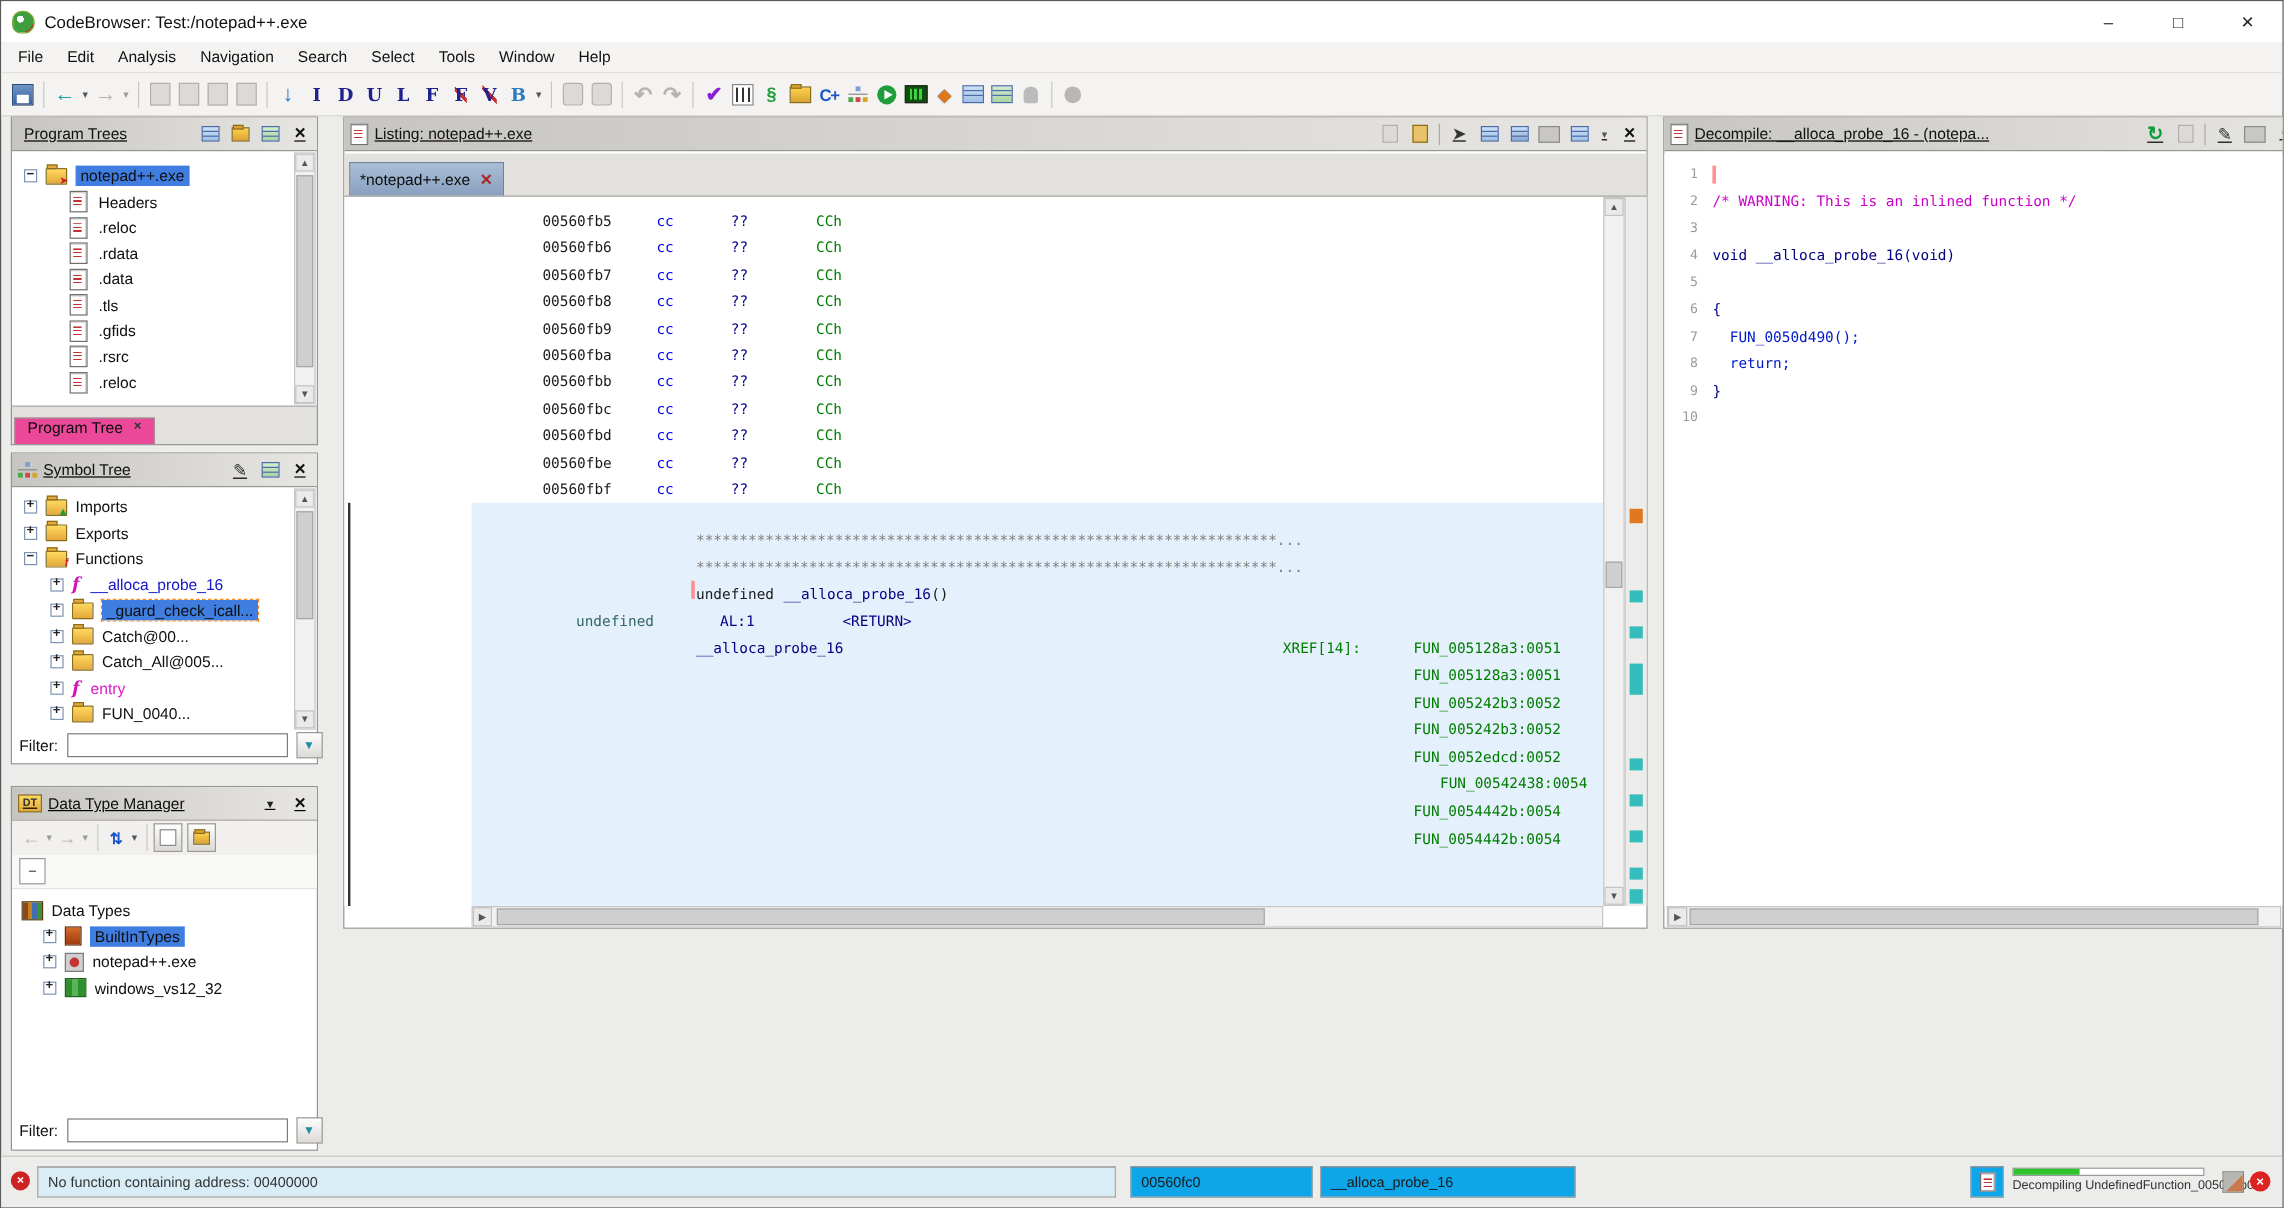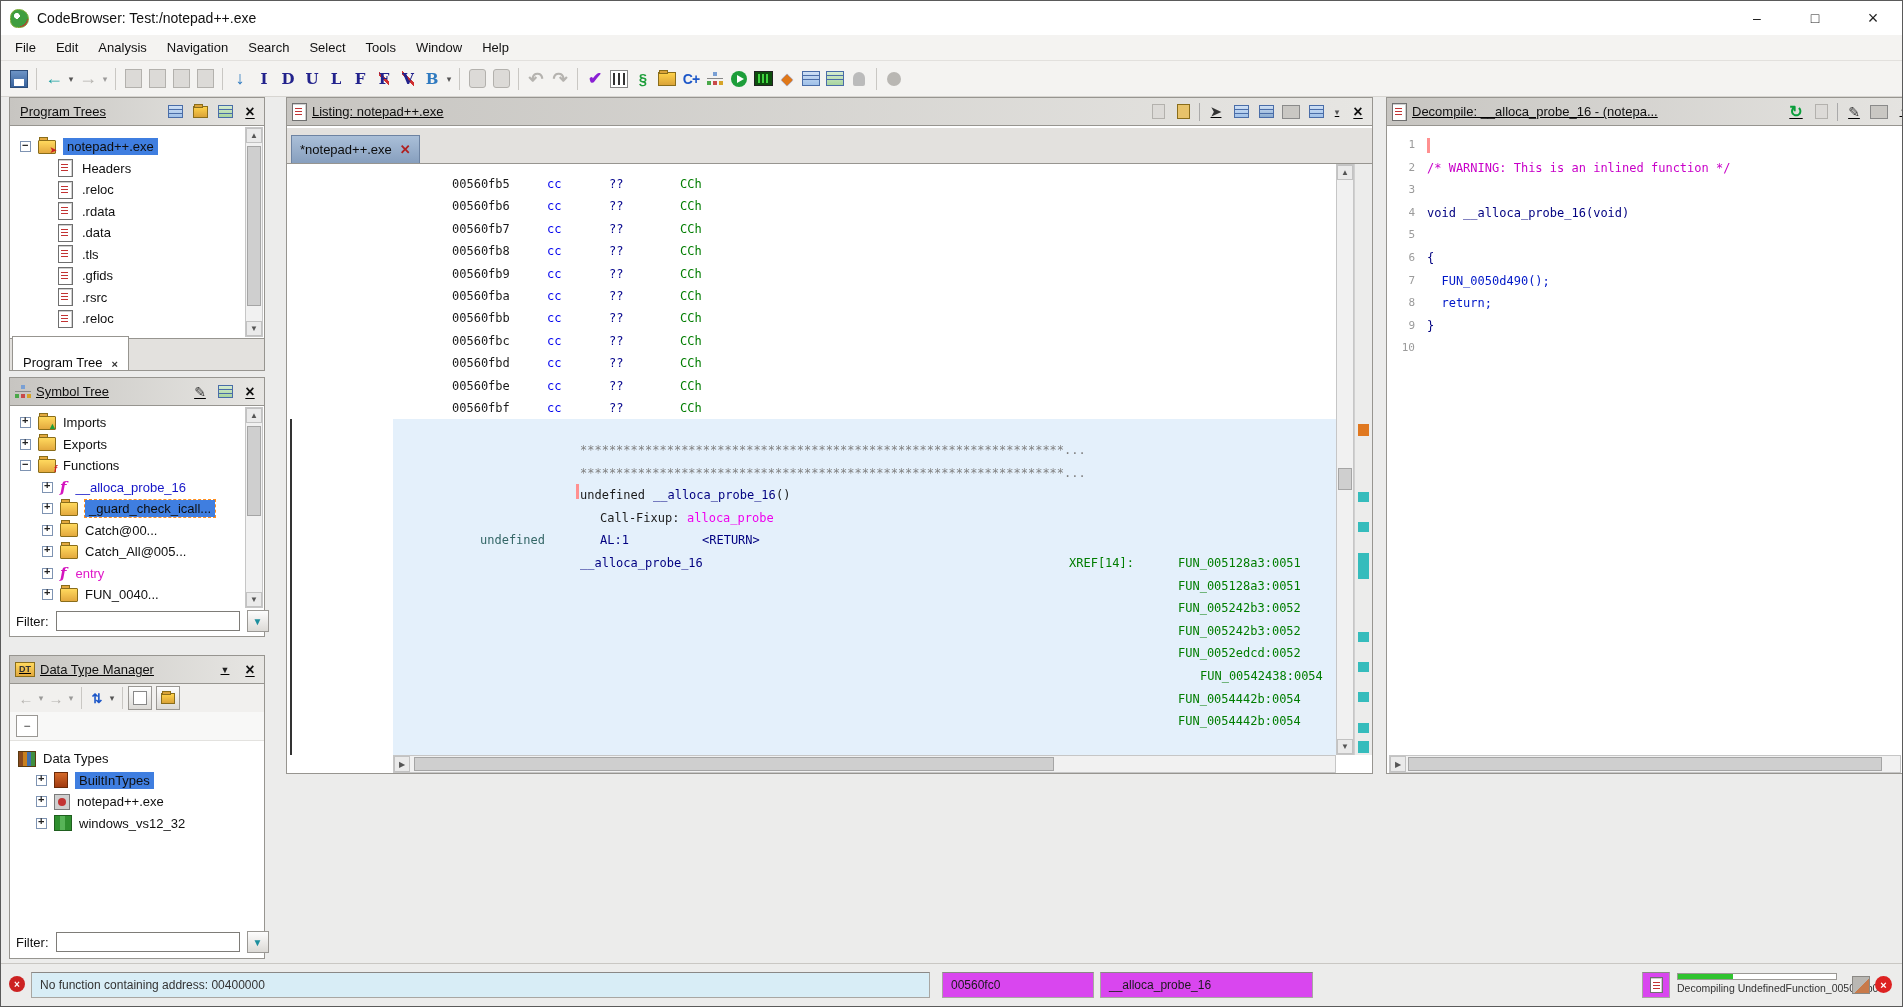--- a/index.html
+++ b/index.html
@@ -94,41 +94,41 @@
   .hsb .sarr{width:16px;height:100%;top:0;}
   
   .frow{position:absolute;display:flex;align-items:center;font-size:13px;color:#111;}
   .finput{height:20px;background:#fff;border:1px solid #7e7c78;margin:0 7px;flex:1;font:13px "Liberation Sans",sans-serif;padding:0 3px;box-sizing:border-box;}
   .fbtn{width:20px;height:20px;border:1px solid #9a9894;background:linear-gradient(#fdfdfd,#dcdad6);display:flex;align-items:center;justify-content:center;flex:none;}
   .fbtn::before{content:"▼";font-size:10px;color:#1d8f9e;}
   
   .tabstrip{position:absolute;background:#e3e1de;border:1px solid #979590;border-top:none;box-sizing:border-box;display:flex;align-items:flex-end;}
   .tab-active-blue{height:28px;background:linear-gradient(#aabfd8,#879fbe);border:1px solid #6d83a2;border-bottom:none;display:flex;align-items:center;padding:0 8px;font-size:13px;color:#0c0c0c;box-sizing:border-box;}
   .tab-x-red{color:#b02020;font-weight:bold;margin-left:8px;font-size:13px;}
-  .tab-active-white{height:34px;background:#ffffff;border:1px solid #979590;border-bottom:none;display:flex;align-items:flex-end;padding:0 10px;font-size:13px;color:#0c0c0c;box-sizing:border-box;}
+  .tab-active-white{height:22px;background:#ec4899;border:1px solid #979590;border-bottom:none;display:flex;align-items:flex-start;padding:0 10px;font-size:13px;color:#0c0c0c;box-sizing:border-box;}
   .tab-x-gray{color:#333;font-weight:bold;margin-left:9px;font-size:11px;}
   
   .mono{font-family:"DejaVu Sans Mono",monospace;font-size:12px;}
   .lrow{height:22.4px;position:relative;}
   .lrow span{position:absolute;top:0;line-height:22.4px;}
   .c-addr{left:165px;color:#1a1a1a;} .c-bytes{left:260px;color:#0000ee;}
   .c-mn{left:322px;color:#00008b;} .c-op{left:393px;color:#007d00;}
   #fnblock{position:absolute;background:#e4f0fb;overflow:hidden;}
   .bline{height:22.6px;position:relative;line-height:22.6px;white-space:pre;font-family:"DejaVu Sans Mono",monospace;font-size:12px;}
   .bline span{position:absolute;top:0;}
   .gray{color:#7f7f7f;} .navy{color:#000080;} .green{color:#007d00;} .mag{color:#ee00ee;} .tealtxt{color:#336666;} .blk{color:#1a1a1a;}
   .caret{position:absolute;width:3px;height:15px;background:#ff9090;top:4px;}
   .dline{height:22.6px;display:flex;line-height:22.6px;white-space:pre;font-family:"DejaVu Sans Mono",monospace;font-size:12px;position:relative;}
   .dnum{width:24px;text-align:right;color:#9b9b9b;font-size:11px;flex:none;padding-right:12px;font-family:"DejaVu Sans Mono",monospace;}
   .cm{color:#c800c8;} .kw{color:#000080;} .call{color:#0018c8;}
   
   .mark{position:absolute;left:3px;width:11px;}
   
   #statusbar{left:0;top:962px;width:100%;height:45px;background:#ececeb;border-top:1px solid #c9c7c3;}
-  .sbox{position:absolute;top:8px;height:26px;border:1px solid #a8a6a2;border-top-color:#8a8886;background:#d946ef;display:flex;align-items:center;padding:0 8px;font-size:12px;color:#1a1a1a;box-sizing:border-box;white-space:nowrap;overflow:hidden;}
+  .sbox{position:absolute;top:8px;height:26px;border:1px solid #a8a6a2;border-top-color:#8a8886;background:#0ea5e9;display:flex;align-items:center;padding:0 8px;font-size:12px;color:#1a1a1a;box-sizing:border-box;white-space:nowrap;overflow:hidden;}
   .err-ic{position:absolute;left:8px;top:12px;width:16px;height:16px;border-radius:50%;background:#c22;display:flex;align-items:center;justify-content:center;color:#fff;font-size:10px;font-weight:bold;}
   .err-ic::before{content:"×";}
   .cancel-ic{position:absolute;width:17px;height:17px;border-radius:50%;background:#d22;color:#fff;display:flex;align-items:center;justify-content:center;font-size:11px;font-weight:bold;top:12px;}
   .cancel-ic::before{content:"×";}
   .broom-ic{position:absolute;width:16px;height:16px;top:12px;background:linear-gradient(135deg,#b9b7b3 0 55%,#c87a4a 55%);border:1px solid #8a8884;}
   .pbar{position:absolute;height:7px;background:#fff;border:1px solid #9a9894;box-sizing:border-box;}
   .pbar .fill{position:absolute;left:0;top:0;bottom:0;background:#2fc32f;}
 </style>
 </head>
 <body>
@@ -593,24 +593,20 @@
         <div class="abs" style="left:0;top:20px;width:100%;">
           <div class="bline gray"><span style="left:187px">*******************************************************************...</span></div>
           <div class="bline gray"><span style="left:187px">*******************************************************************...</span></div>
           <div class="bline">
             <span class="caret" style="left:183px"></span>
             <span class="blk" style="left:187px">undefined</span>
             <span class="navy" style="left:260px">__alloca_probe_16</span>
             <span class="blk" style="left:383px">()</span>
           </div>
           <div class="bline">
-            <span class="blk" style="left:207px">Call-Fixup:</span>
-            <span class="mag" style="left:294px">alloca_probe</span>
-          </div>
-          <div class="bline">
             <span class="tealtxt" style="left:87px">undefined</span>
             <span class="navy" style="left:207px">AL:1</span>
             <span class="navy" style="left:309px">&lt;RETURN&gt;</span>
           </div>
           <div class="bline">
             <span class="navy" style="left:187px">__alloca_probe_16</span>
             <span class="green" style="left:676px">XREF[14]:</span>
             <span class="green" style="left:785px">FUN_005128a3:0051</span>
           </div>
           <div class="bline"><span class="green" style="left:785px">FUN_005128a3:0051</span></div>

